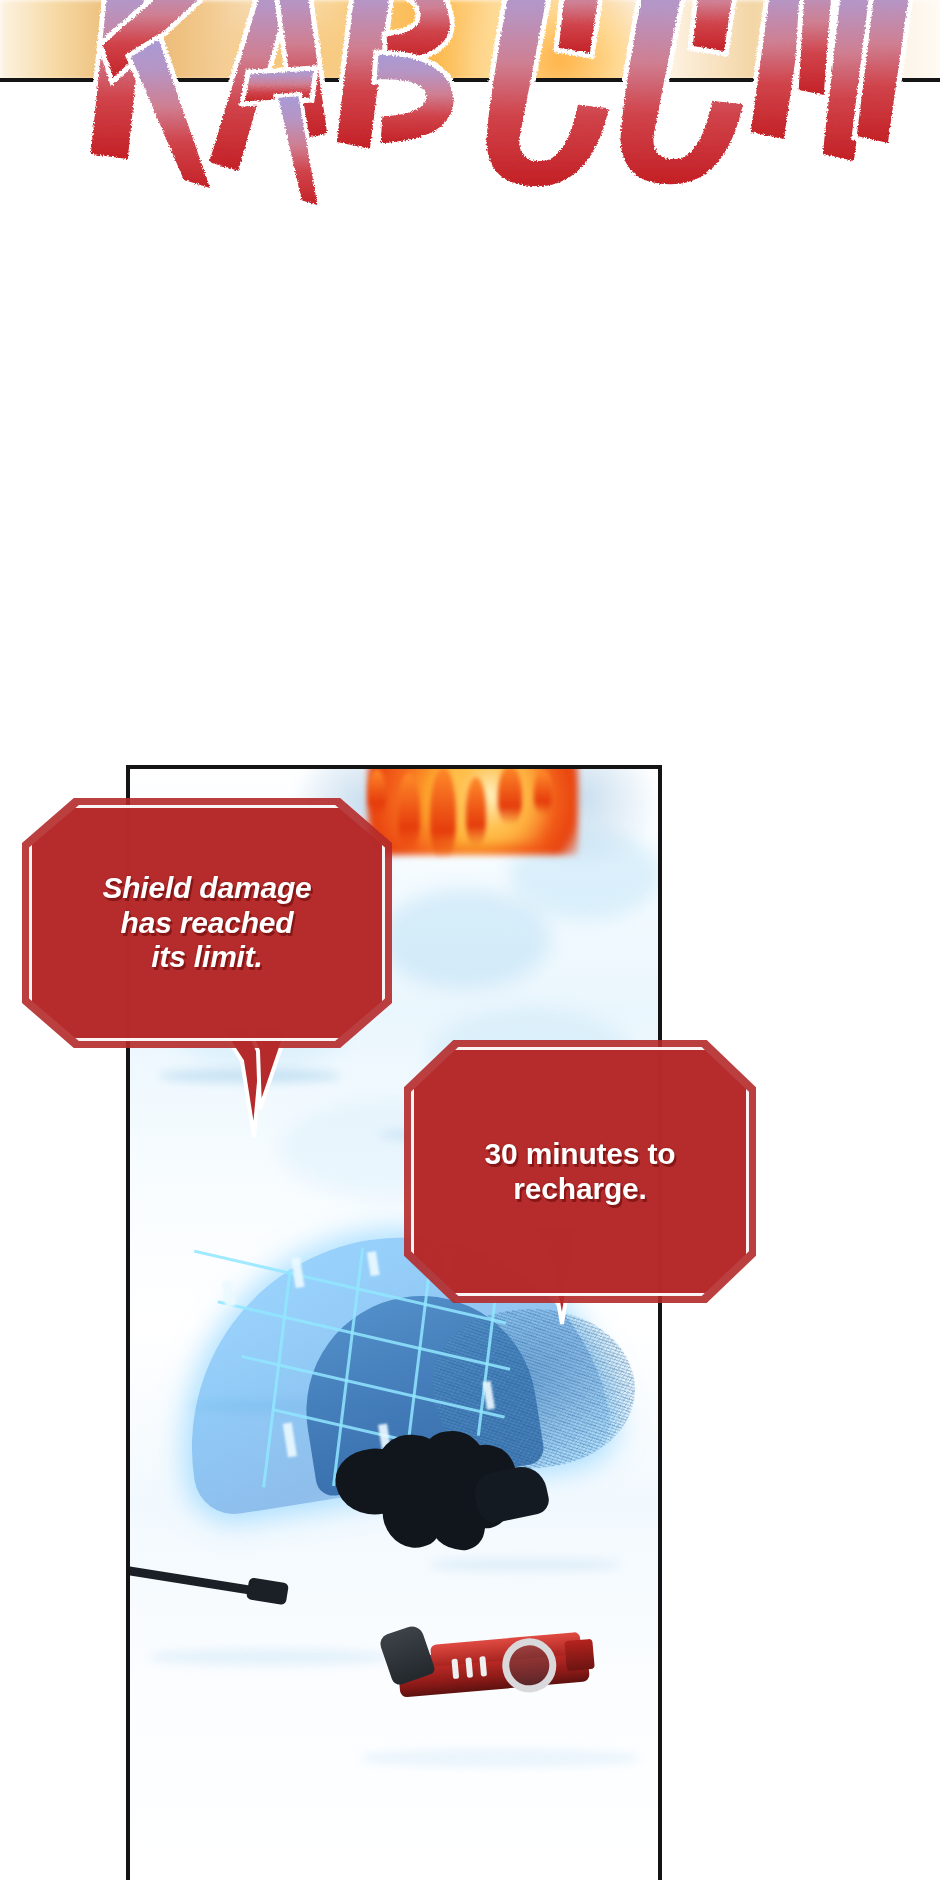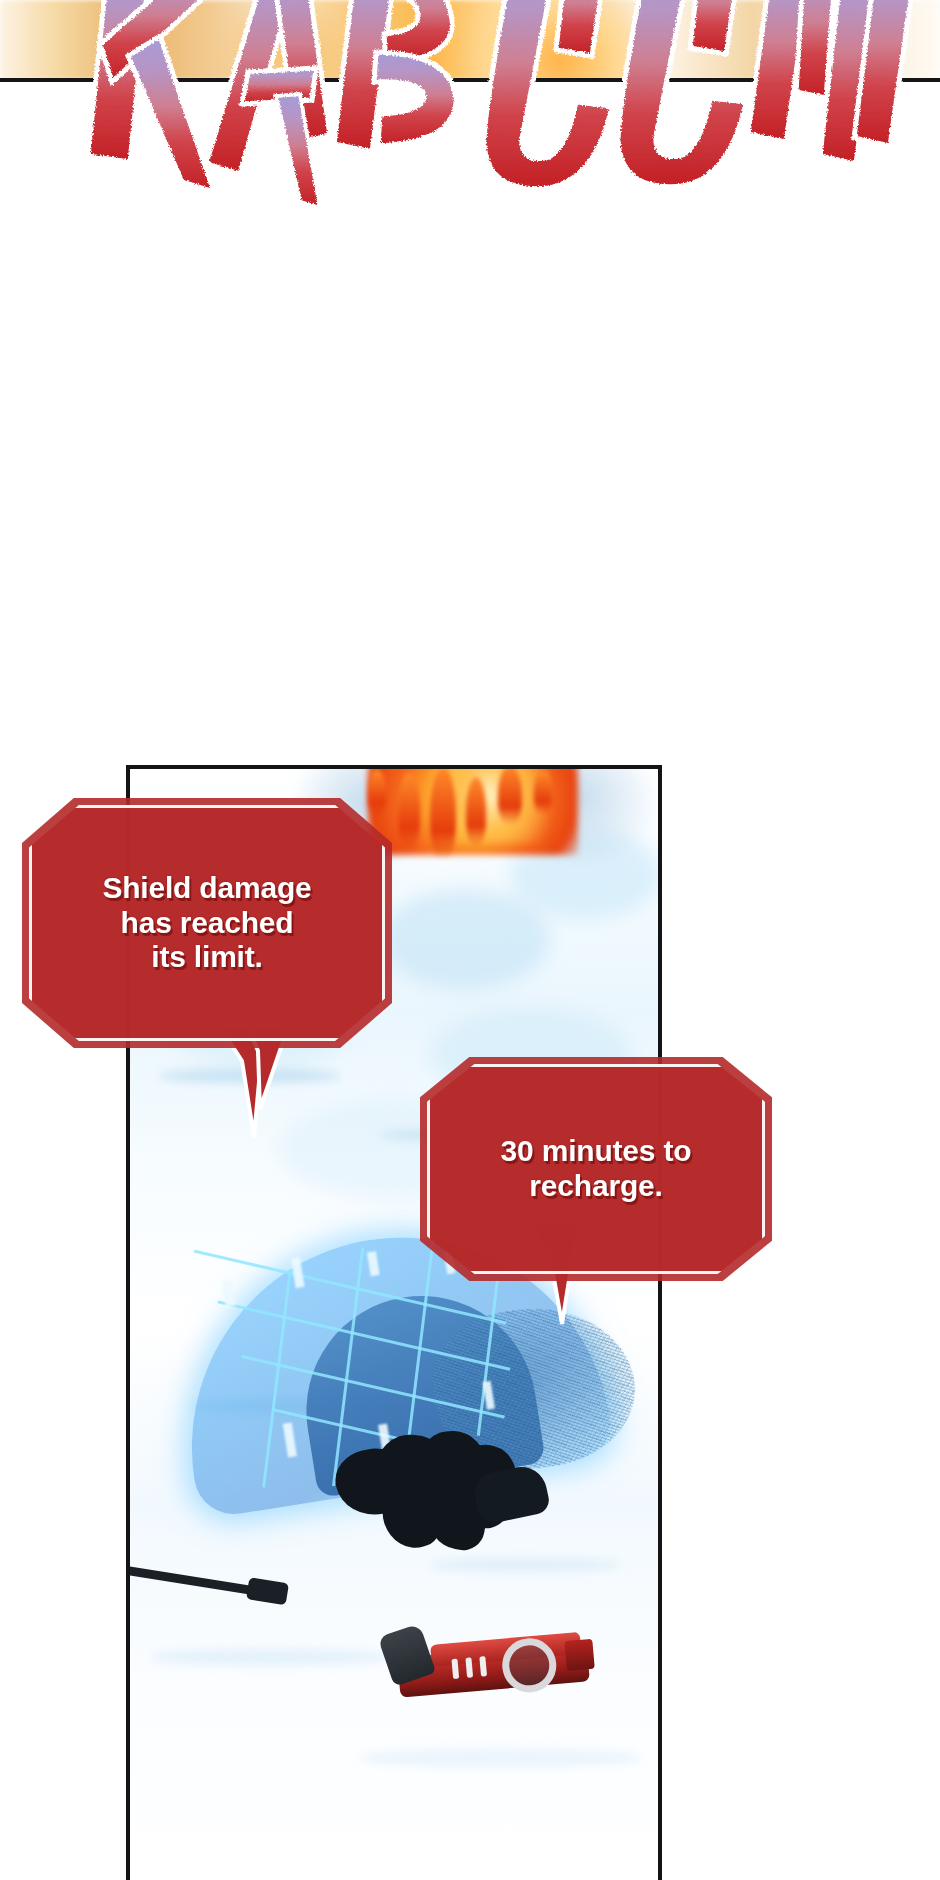--- a/index.html
+++ b/index.html
@@ -273,31 +273,31 @@
   <div class="tail" style="left:214px;top:1025px;width:100px;height:120px;">
     <svg width="100" height="120" viewBox="0 0 100 120" xmlns="http://www.w3.org/2000/svg">
       <path d="M6 2 L50 2 L40 112 L28 36 Z" fill="#b52a2a" stroke="#ffffff" stroke-width="4"></path>
       <path d="M34 2 L74 2 L46 84 L44 26 Z" fill="#b52a2a" stroke="#ffffff" stroke-width="4"></path>
     </svg>
   </div>
   <div class="bub" style="left:22px;top:798px;width:370px;height:250px;">
     <div class="shape"></div>
     <div class="inner2"></div>
     <div class="inner"></div>
-    <div class="txt" style="font-size:30px;padding:0 16px;box-sizing:border-box;">Shield damage
+    <div class="txt" style="font-size:30px;padding:0 16px;box-sizing:border-box;font-style:italic;">Shield damage
 has reached
 its limit.</div>
   </div>
 
   <div class="tail" style="left:520px;top:1222px;width:100px;height:110px;">
     <svg width="100" height="110" viewBox="0 0 100 110" xmlns="http://www.w3.org/2000/svg">
       <path d="M10 2 L58 2 L42 102 L30 34 Z" fill="#b52a2a" stroke="#ffffff" stroke-width="4"></path>
     </svg>
   </div>
-  <div class="bub" style="left:420px;top:1040px;width:352px;height:224px;margin-top:17px;">
+  <div class="bub" style="left:404px;top:1040px;width:352px;height:263px;">
     <div class="shape"></div>
     <div class="inner2"></div>
     <div class="inner"></div>
     <div class="txt" style="font-size:30px;padding:0 24px;box-sizing:border-box;">30 minutes to
 recharge.</div>
   </div>
 
 </div>
 
 </body></html>

